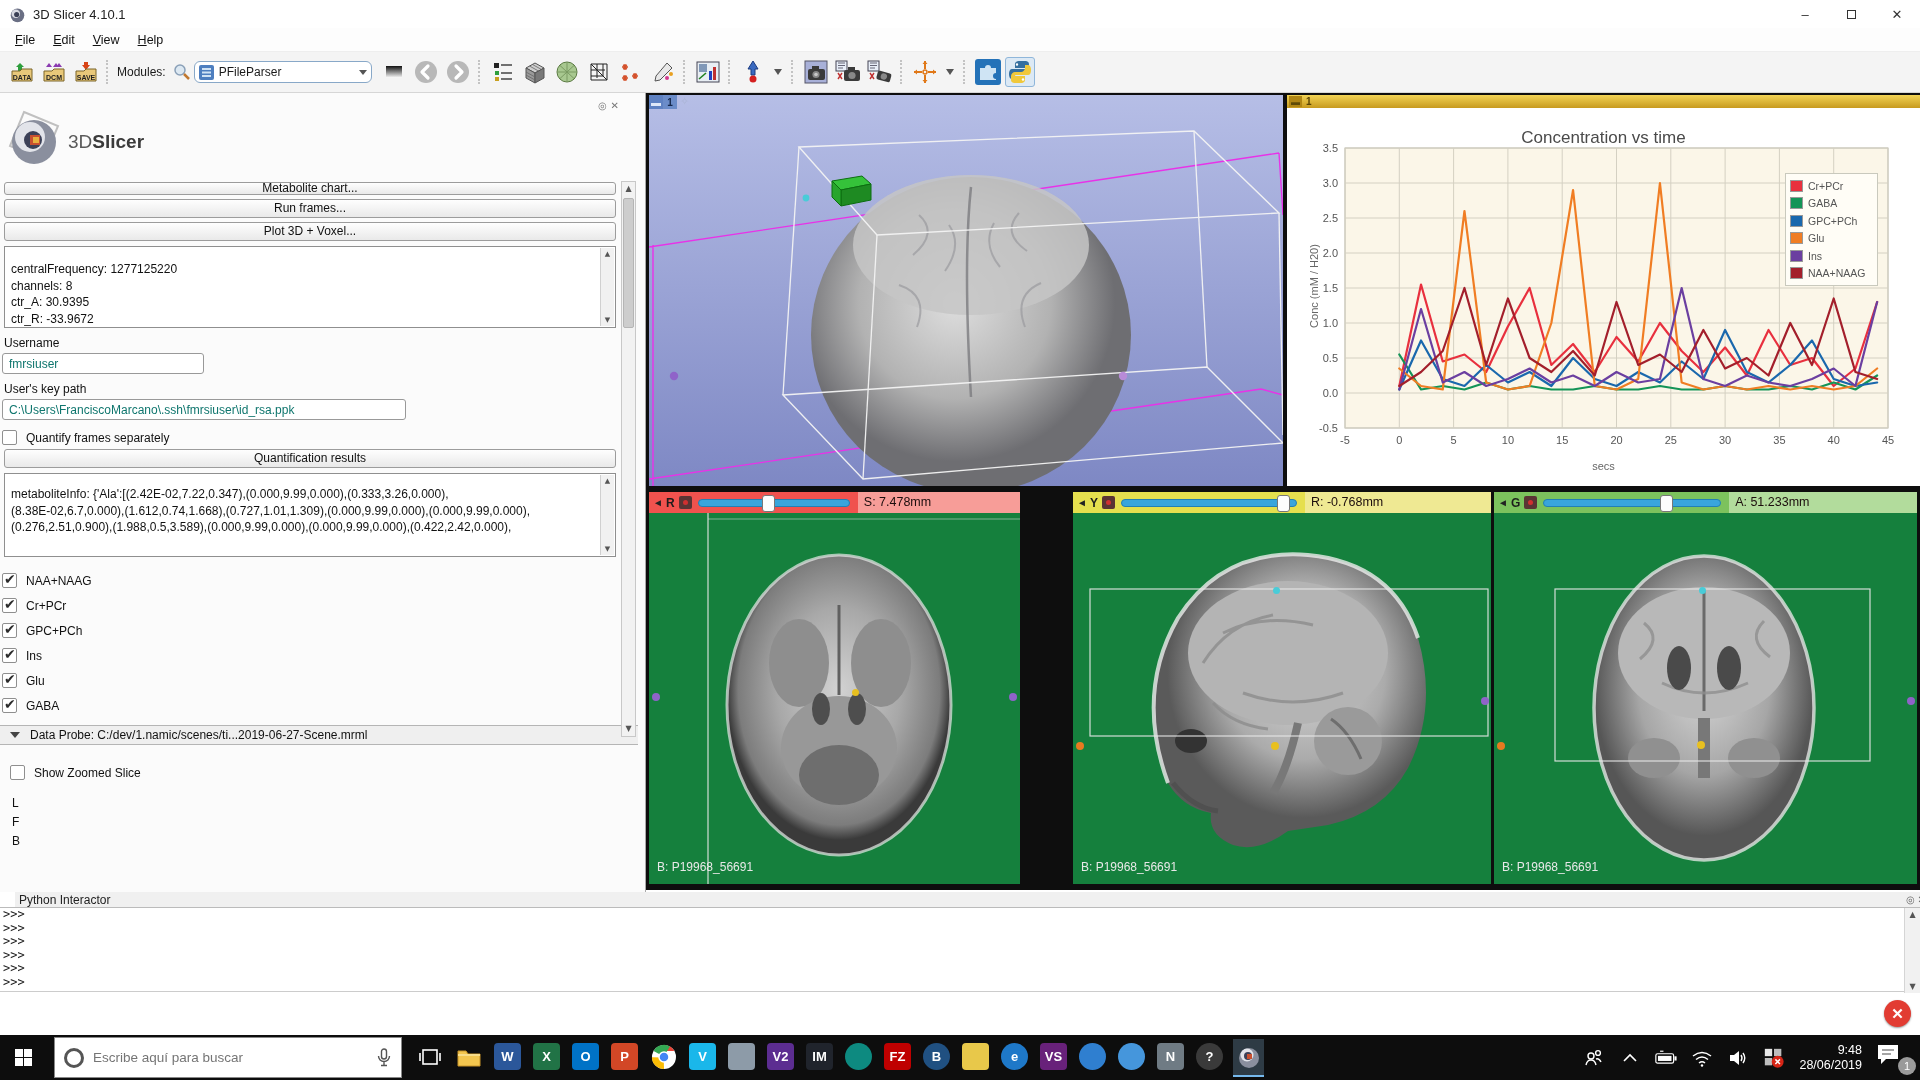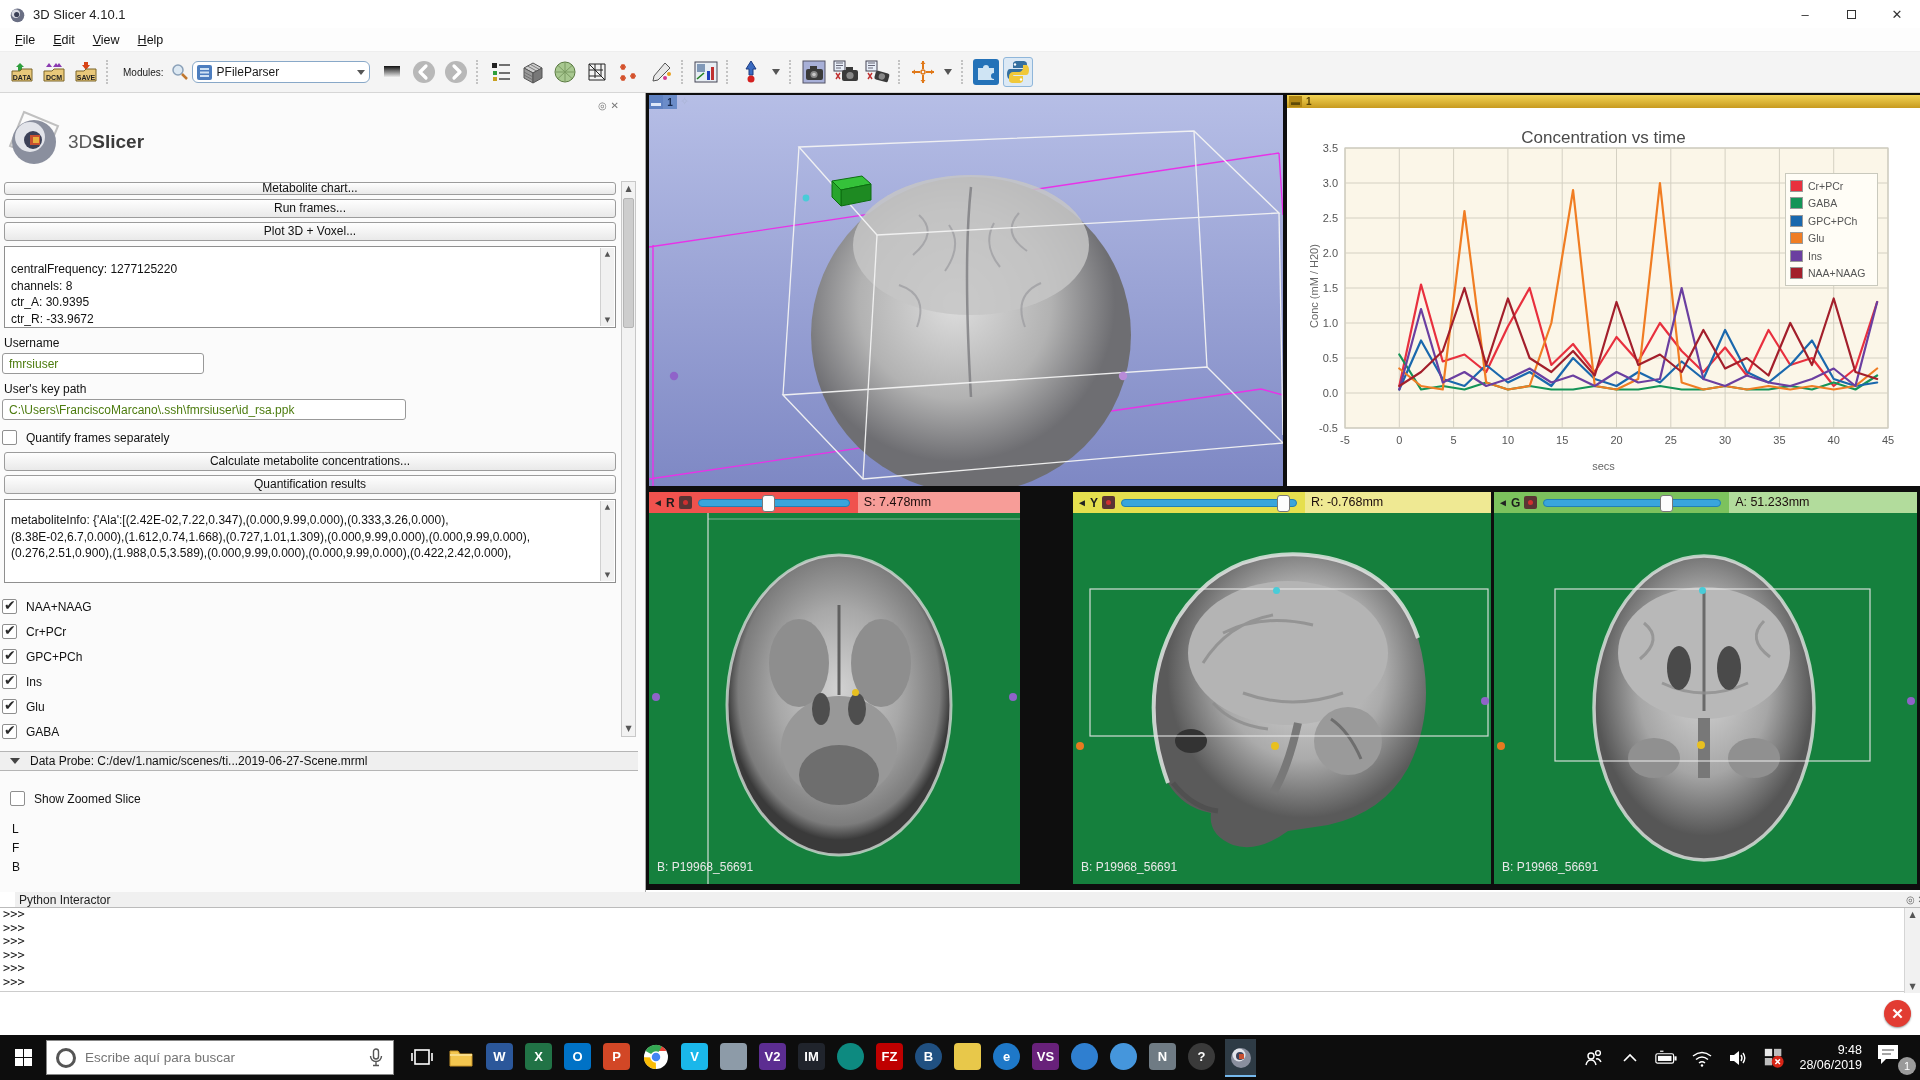--- a/index.html
+++ b/index.html
@@ -15,21 +15,21 @@
 
   
   #menubar { position:absolute; left:0; top:28px; width:1920px; height:24px; background:#fdfdfd; display:flex; align-items:center; padding-left:6px; border-bottom:1px solid #eee; }
   .menu-item { padding:3px 9px; font-size:12.5px; color:#111; }
   .menu-item::first-letter { text-decoration:underline; }
 
   
   #toolbar { position:absolute; left:0; top:52px; width:1920px; height:41px; background:#f4f4f4; border-bottom:1px solid #d6d6d6; display:flex; align-items:center; padding-left:6px; }
   .tbtn { width:30px; height:30px; display:flex; align-items:center; justify-content:center; margin:0 1px; border-radius:3px; }
   .tsep { width:5px; height:24px; margin:0 4px; border-left:2px dotted #c3c3c3; }
-  .modules-label { font-size:10px; margin:0 4px 0 8px; }
+  .modules-label { font-size:12px; margin:0 4px 0 2px; }
   #module-dd { width:178px; height:22px; background:#fff; border:1px solid #88a8c8; border-radius:6px; display:flex; align-items:center; padding:0 4px; margin-right:6px; }
   #module-dd .mdicon { width:15px; height:15px; background:#4d7ebf; border-radius:2px; margin-right:5px; display:flex; align-items:center; justify-content:center; }
   #module-dd .caret { margin-left:auto; width:0; height:0; border-left:4px solid transparent; border-right:4px solid transparent; border-top:5px solid #555; }
   .pybox { background:#dcE9f5; border:1px solid #8fb6da; }
 
   
   #viewarea { position:absolute; left:646px; top:93px; width:1274px; height:797px; background:#0e0e0e; }
   .vpanel { position:absolute; overflow:hidden; }
   #view3d { left:3px; top:2px; width:634px; height:391px; background:linear-gradient(#b6bee6,#7e88c4); }
   #chartview { left:641px; top:2px; width:633px; height:391px; background:#fff; }
@@ -69,21 +69,21 @@
   
   #leftpanel { position:absolute; left:0; top:93px; width:646px; height:799px; background:#fbfbfb; border-right:1px solid #aaa; }
   #panel-icons { position:absolute; right:22px; top:7px; color:#777; font-size:10px; letter-spacing:4px; }
   #logo { margin:14px 0 2px 6px; height:66px; }
   .pbtn { display:block; width:612px; margin:4px 0 0 4px; height:19px; border:1px solid #9c9c9c; border-radius:3px; background:linear-gradient(#fefefe,#e9e9e9); font-size:12px; text-align:center; line-height:17px; color:#111; }
   .clipbtn { height:13px; line-height:9px; overflow:hidden; }
   .tbox { width:612px; margin:5px 0 0 4px; background:#fff; border:1px solid #8f8f8f; position:relative; padding:14px 4px 4px 6px; }
   .tbox .tline { line-height:16.5px; white-space:nowrap; overflow:hidden; font-size:12px; color:#111; }
   .tscroll { position:absolute; right:1px; top:1px; bottom:1px; width:14px; background:#f1f1f1; border-left:1px solid #d0d0d0; font-family:"DejaVu Sans",sans-serif; font-size:7px; color:#555; display:flex; flex-direction:column; justify-content:space-between; align-items:center; padding:2px 0; }
   .flabel { margin:8px 0 3px 4px; font-size:12px; color:#111; }
-  .finput { display:block; margin-left:2px; height:21px; border:1px solid #999; border-radius:3px; background:#fff; font-size:12px; padding:0 6px; color:#4d7c0f; font-family:"Liberation Sans",sans-serif; }
+  .finput { display:block; margin-left:2px; height:21px; border:1px solid #999; border-radius:3px; background:#fff; font-size:12px; padding:0 6px; color:#0f766e; font-family:"Liberation Sans",sans-serif; }
   .checkrow { display:flex; align-items:flex-end; margin:6px 0 0 2px; height:19px; }
   .ckbox { width:15px; height:15px; background:#fff; border:1px solid #8f8f8f; border-radius:2px; margin-right:9px; position:relative; flex:none; }
   .ckbox.on::after { content:"\2714"; font-family:"DejaVu Sans",sans-serif; position:absolute; left:1px; top:-3px; font-size:14px; color:#2b2b2b; font-weight:bold; }
   .cklabel { font-size:12px; color:#111; }
   #metab-checks .checkrow { height:25px; margin-top:0; }
   #dataprobe { margin-top:12px; width:638px; height:20px; background:#efefef; border-top:1px solid #b5b5b5; border-bottom:1px solid #b5b5b5; display:flex; align-items:center; }
   #dataprobe .tri { width:0; height:0; border-left:5px solid transparent; border-right:5px solid transparent; border-top:6px solid #444; margin:0 10px 0 10px; }
   #dataprobe .dptext { font-size:12px; color:#111; }
   #lfb { margin:14px 0 0 12px; line-height:19px; font-size:12px; color:#111; }
   #mod-scrollbar { position:absolute; left:621px; top:88px; width:15px; height:556px; background:#f2f2f2; border:1px solid #c8c8c8; font-family:"DejaVu Sans",sans-serif; }
@@ -96,21 +96,21 @@
   #pyheader .phicons { margin-left:auto; margin-right:6px; color:#666; font-size:10px; letter-spacing:3px; }
   #pyconsole { position:absolute; left:0; top:907px; width:1920px; height:85px; background:#fff; border-top:1px solid #bbb; border-bottom:1px solid #ccc; }
   .pyline { font-family:"DejaVu Sans Mono",monospace; font-size:12px; line-height:13.5px; color:#222; padding-left:3px; }
   #py-scroll { position:absolute; right:0; top:0; width:16px; height:85px; background:#f1f1f1; border-left:1px solid #d5d5d5; font-family:"DejaVu Sans",sans-serif; font-size:8px; color:#555; display:flex; flex-direction:column; justify-content:space-between; align-items:center; padding:2px 0; }
 
   #redx { position:absolute; left:1884px; top:1000px; width:27px; height:27px; border-radius:50%; background:#e23c32; color:#fff; display:flex; align-items:center; justify-content:center; font-size:15px; font-weight:bold; box-shadow:0 1px 2px rgba(0,0,0,.4); }
 
   
   #taskbar { position:absolute; left:0; top:1035px; width:1920px; height:45px; background:#0d0d0d; display:flex; align-items:center; }
   #startbtn { width:46px; height:45px; display:flex; align-items:center; justify-content:center; }
-  #searchbox { width:348px; height:35px; background:#fff; display:flex; align-items:center; border:1px solid #888; }
+  #searchbox { width:348px; height:41px; background:#fff; display:flex; align-items:center; border:1px solid #888;margin-left:8px; }
   #searchbox .oicn { width:20px; height:20px; border-radius:50%; border:3px solid #555; margin:0 9px; flex:none; }
   #searchbox input { border:none; outline:none; flex:1; font-size:13.5px; color:#333; font-family:"Liberation Sans",sans-serif; background:transparent; }
   #searchbox .mic { margin:0 10px; }
   #taskapps { display:flex; align-items:center; margin-left:12px; gap:8px; }
   .tapp { width:31px; height:38px; display:flex; align-items:center; justify-content:center; border-bottom:2px solid transparent; }
   .tapp .glyph { width:27px; height:27px; border-radius:4px; display:flex; align-items:center; justify-content:center; color:#fff; font-weight:bold; font-size:13px; }
   .tapp.active { background:#2e3b45; border-bottom:2px solid #76b9ed; }
   #tray { margin-left:auto; display:flex; align-items:center; gap:14px; padding-right:10px; }
   .trayic { width:22px; height:22px; display:flex; align-items:center; justify-content:center; }
   #clock { color:#fff; font-size:12.5px; line-height:15px; text-align:right; }
@@ -363,21 +363,20 @@
   <div class="flabel">Username</div>
   <input class="finput" style="width: 202px;" value="fmrsiuser">
   <div class="flabel">User's key path</div>
   <input class="finput" style="width: 404px;" value="C:\Users\FranciscoMarcano\.ssh\fmrsiuser\id_rsa.ppk">
 
   <div class="checkrow">
     <span class="ckbox"></span>
     <span class="cklabel">Quantify frames separately</span>
   </div>
 
-  <button class="pbtn" style="margin-top:7px">Calculate metabolite concentrations...</button>
   <button class="pbtn">Quantification results</button>
 
   <div class="tbox" id="metab-box" style="height:84px; padding-top:12px">
     <div class="tline">metaboliteInfo:  {'Ala':[(2.42E-02,7.22,0.347),(0.000,9.99,0.000),(0.333,3.26,0.000),</div>
       <div class="tline">(8.38E-02,6.7,0.000),(1.612,0.74,1.668),(0.727,1.01,1.309),(0.000,9.99,0.000),(0.000,9.99,0.000),</div>
       <div class="tline">(0.276,2.51,0.900),(1.988,0.5,3.589),(0.000,9.99,0.000),(0.000,9.99,0.000),(0.422,2.42,0.000),</div>
       <div class="tscroll">
         <span>▲</span>
         <span>▼</span>
       </div>

